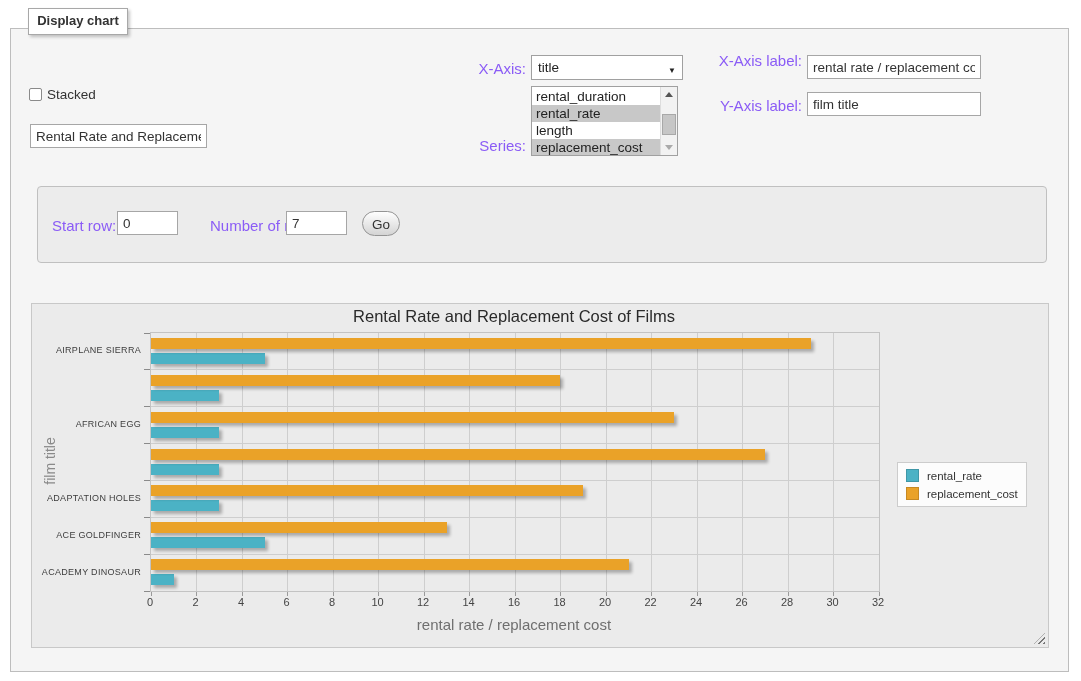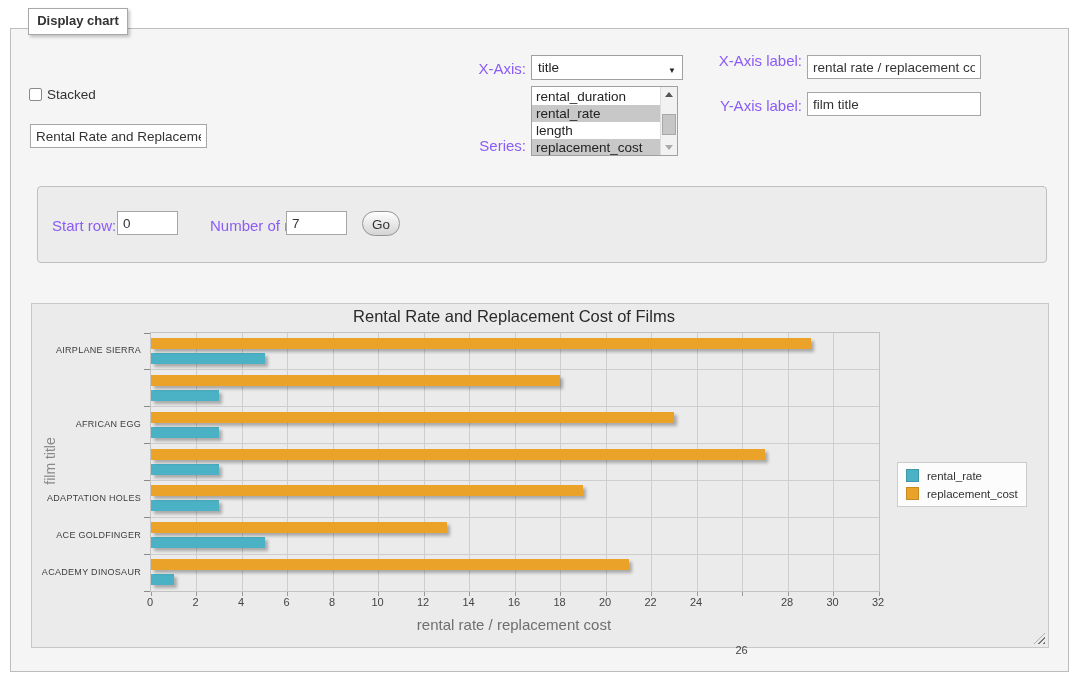--- a/index.html
+++ b/index.html
@@ -226,21 +226,21 @@
         <div class="x-tick-label" style="left: 116.5px;">6</div>
         <div class="x-tick-label" style="left: 162px;">8</div>
         <div class="x-tick-label" style="left: 207.5px;">10</div>
         <div class="x-tick-label" style="left: 253px;">12</div>
         <div class="x-tick-label" style="left: 298.5px;">14</div>
         <div class="x-tick-label" style="left: 344px;">16</div>
         <div class="x-tick-label" style="left: 389.5px;">18</div>
         <div class="x-tick-label" style="left: 435px;">20</div>
         <div class="x-tick-label" style="left: 480.5px;">22</div>
         <div class="x-tick-label" style="left: 526px;">24</div>
-        <div class="x-tick-label" style="left: 571.5px; margin-top: 48px;">26</div>
+        <div class="x-tick-label" style="left: 571.5px;">26</div>
         <div class="x-tick-label" style="left: 617px;">28</div>
         <div class="x-tick-label" style="left: 662.5px;">30</div>
         <div class="x-tick-label" style="left: 708px;">32</div>
       </div>
     <div class="x-axis-title">rental rate / replacement cost</div>
     <div class="legend">
         <div class="legend-row">
           <div class="legend-swatch" style="background: rgb(75, 178, 197);"></div>
           <div class="legend-label">rental_rate</div>
         </div>

